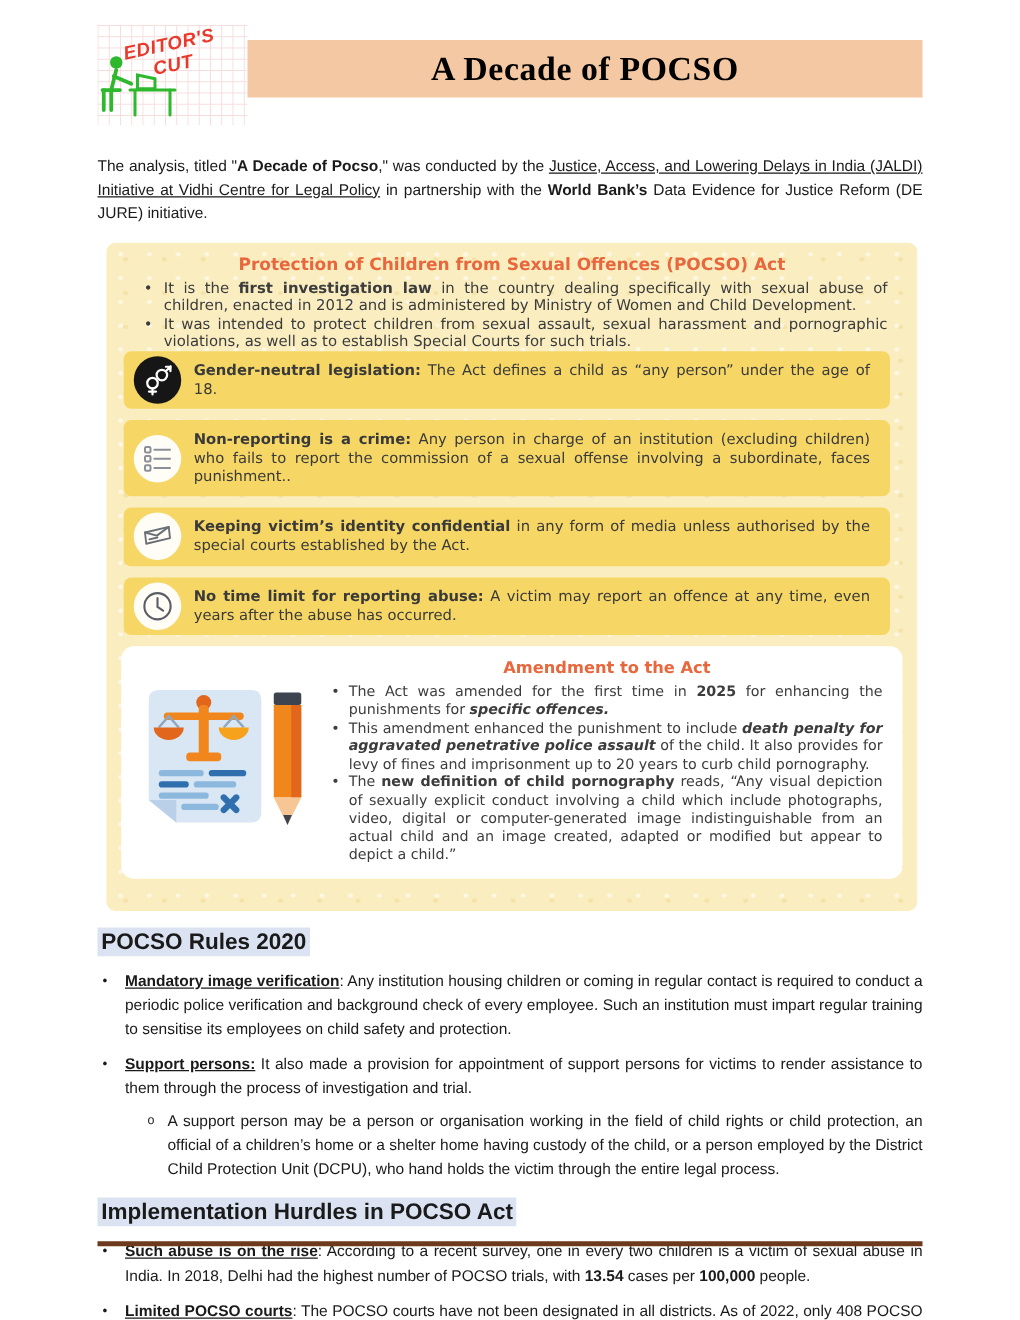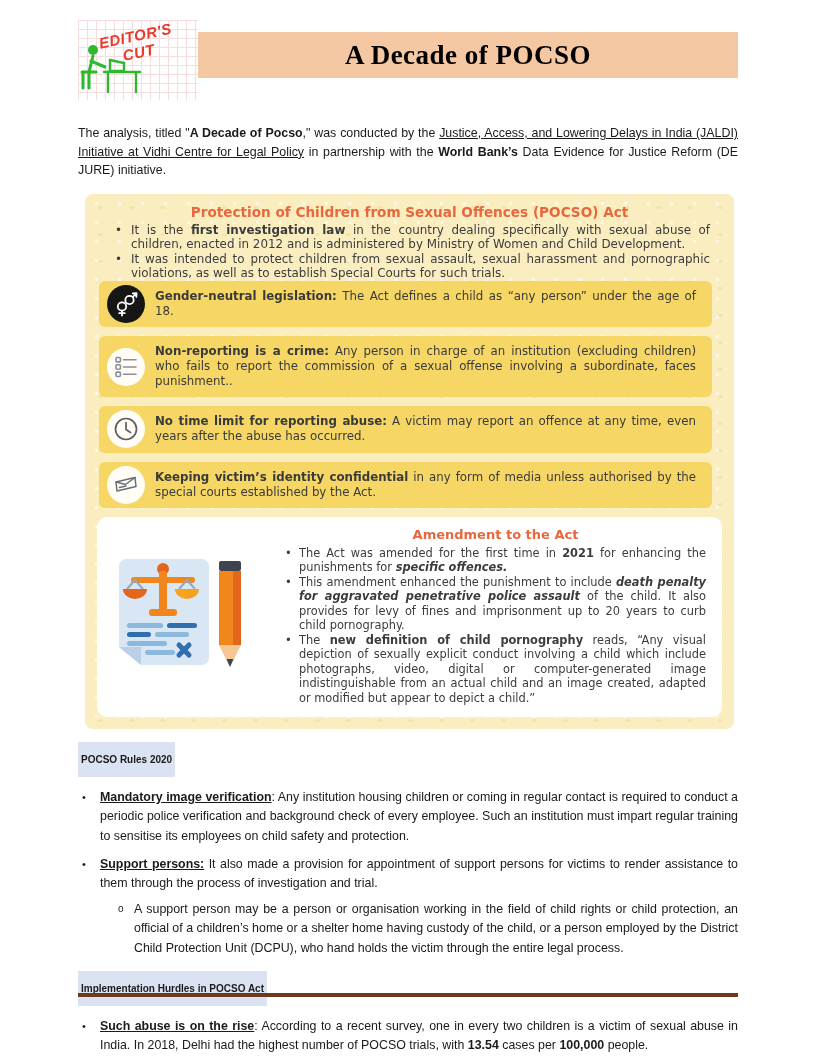--- a/index.html
+++ b/index.html
@@ -16,47 +16,47 @@
     font-weight:bold; font-style:italic; font-size:15px; line-height:15px; text-align:center; letter-spacing:.5px; }
   .logo-text .l2 { display:block; margin-top:2px; }
   .logo-fig { position:absolute; left:0px; top:22px; }
   .banner { flex:1; margin-top:12px; height:46px; background:#f4c8a2; display:flex; align-items:center; justify-content:center; }
   .banner-title { font-family:"Liberation Serif", serif; font-weight:bold; font-size:27px; color:#000; letter-spacing:.5px; }
 
   
   .intro { margin-top:24px; font-size:12.4px; line-height:1.5; text-align:justify; }
 
   
-  .infographic { margin:14px 4px 0 7px; background:#faeec1; border-radius:8px; padding:8px 0 12px 0;
+  .infographic { margin:14px 4px 0 7px; background:#faeec1; border-radius:8px; padding:8px 0 26px 0;
      background-image: radial-gradient(rgba(255,255,255,.55) 11%, transparent 12%), radial-gradient(rgba(233,205,120,.35) 9%, transparent 10%);
      background-size: 23px 19px, 31px 27px; }
   .ig-title { text-align:center; font-family:"DejaVu Sans", sans-serif; font-weight:bold; font-size:13.6px; color:#e8673c; margin:2px 20px 3px; }
   .ig-bullets { list-style:none; margin:0 24px 0 30px; font-family:"DejaVu Sans", sans-serif; font-size:11.9px; color:#3c3c3c; line-height:1.22; text-align:justify; }
   .ig-bullets li { display:flex; }
   .ig-bullets .mk { width:16px; flex:none; }
   .key-label { margin:7px 0 4px 10px; font-family:"DejaVu Sans", sans-serif; font-weight:bold; font-size:11.5px; color:#e04f2c; }
   .prov-rows { margin:0 22px 4px 14px; }
   .prov-row { position:relative; background:#f6d765; border-radius:6px; padding:8px 16px 8px 56px; margin-bottom:9px;
     font-family:"DejaVu Sans", sans-serif; font-size:11.8px; color:#3a3a3a; line-height:1.28; text-align:justify; min-height:42px;
     display:flex; align-items:center; }
   .prov-icon { position:absolute; left:8px; top:50%; transform:translateY(-50%); width:38px; height:38px; border-radius:50%;
     display:flex; align-items:center; justify-content:center; }
   .prov-icon.dark { background:#161616; }
   .prov-icon.light { background:#fffdf6; }
 
-  .amendment { margin:2px 12px 0 12px; background:#ffffff; border-radius:10px; padding:10px 16px 12px 8px; display:flex; gap:28px; }
+  .amendment { margin:2px 12px 0 12px; background:#ffffff; border-radius:10px; padding:10px 16px 12px 8px; display:flex; gap:8px; }
   .amd-icon-wrap { width:152px; flex:none; display:flex; align-items:center; justify-content:center; }
   .amd-content { flex:1; }
   .amd-title { text-align:center; font-family:"DejaVu Sans", sans-serif; font-weight:bold; font-size:13px; color:#e8673c; margin-bottom:4px; }
   .amd-bullets { list-style:none; font-family:"DejaVu Sans", sans-serif; font-size:11.4px; color:#3c3c3c; line-height:1.27; text-align:justify; }
   .amd-bullets li { display:flex; }
   .amd-bullets .mk { width:14px; flex:none; }
 
   
-  .doc-heading { display:inline-block; background:#dbe3f3; font-weight:bold; font-size:10px; padding:12px 3px; margin:13px 0 2px 0; }
+  .doc-heading { display:inline-block; background:#dbe3f3; font-weight:bold; font-size:18px; padding:1px 3px; margin:13px 0 2px 0; }
   .li { display:flex; margin-top:9px; font-size:12.4px; line-height:1.55; text-align:justify; padding-left:4px; }
   .li .mk { width:18px; flex:none; font-size:11px; padding-top:1px; }
   .li .tx { flex:1; }
   .li.sub { margin-left:36px; margin-top:7px; }
   .li.sub .mk { width:16px; font-size:10px; }
 
   .u { text-decoration:underline; }
   .b { font-weight:bold; }
   .i { font-style:italic; }
 
@@ -142,40 +142,40 @@
               <path d="M10.5 20.3 L23 20.3"></path>
             </g>
           </svg>
         </span>
         <span class="tx"><span class="b">Non-reporting is a crime:</span><span> Any person in charge of an institution (excluding children) who fails to report the commission of a sexual offense involving a subordinate, faces punishment..</span></span>
       </div>
 
       <div class="prov-row">
         <span class="prov-icon light">
           <svg width="28" height="28" viewBox="0 0 28 28">
-            <g stroke="#5a5f66" stroke-width="1.7" fill="none" stroke-linecap="round">
-              <circle cx="14" cy="14" r="10.5"></circle>
-              <path d="M14 7.5 L14 14.5 L18.5 17.5"></path>
-            </g>
-          </svg>
-        </span>
-        <span class="tx"><span class="b">No time limit for reporting abuse:</span><span> A victim may report an offence at any time, even years after the abuse has occurred.</span></span>
-      </div>
-
-      <div class="prov-row">
-        <span class="prov-icon light">
-          <svg width="28" height="28" viewBox="0 0 28 28">
             <g stroke="#6a6f76" stroke-width="1.5" fill="none" stroke-linecap="round" stroke-linejoin="round">
               <path d="M4 11 L23 6.5 L24 15.5 L5 20 Z"></path>
               <path d="M4 11 L13.5 13.5 L23 6.5"></path>
               <path d="M7.5 16.5 L14 15"></path>
             </g>
           </svg>
         </span>
         <span class="tx"><span class="b">Keeping victim’s identity confidential</span><span> in any form of media unless authorised by the special courts established by the Act.</span></span>
+      </div>
+
+      <div class="prov-row">
+        <span class="prov-icon light">
+          <svg width="28" height="28" viewBox="0 0 28 28">
+            <g stroke="#5a5f66" stroke-width="1.7" fill="none" stroke-linecap="round">
+              <circle cx="14" cy="14" r="10.5"></circle>
+              <path d="M14 7.5 L14 14.5 L18.5 17.5"></path>
+            </g>
+          </svg>
+        </span>
+        <span class="tx"><span class="b">No time limit for reporting abuse:</span><span> A victim may report an offence at any time, even years after the abuse has occurred.</span></span>
       </div>
     </div>
 
     <div class="amendment">
       <div class="amd-icon-wrap">
         <svg width="140" height="122" viewBox="0 0 140 122">
 
           <path d="M8 12 q0-8 8-8 h74 q8 0 8 8 v90 q0 8 -8 8 H30 L8 92 Z" fill="#d9e6f4"></path>
           <path d="M8 92 L30 110 L30 92 Z" fill="#b9d0e8"></path>
 
@@ -204,21 +204,21 @@
           <rect x="122" y="16" width="8" height="74" fill="#e2661b"></rect>
           <path d="M108 90 L130 90 L119 112 Z" fill="#f6c694"></path>
           <path d="M115.5 104 L122.5 104 L119 112 Z" fill="#3d4450"></path>
         </svg>
       </div>
       <div class="amd-content">
         <div class="amd-title">Amendment to the Act</div>
         <ul class="amd-bullets">
           <li>
             <span class="mk">•</span>
-            <span class="tx"><span>The Act was amended for the first time in </span><span class="b">2021</span><span> for enhancing the punishments for </span><span class="b i">specific offences.</span></span>
+            <span class="tx"><span>The Act was amended for the first time in </span><span class="b">2025</span><span> for enhancing the punishments for </span><span class="b i">specific offences.</span></span>
           </li>
           <li>
             <span class="mk">•</span>
             <span class="tx"><span>This amendment enhanced the punishment to include </span><span class="b i">death penalty for aggravated penetrative police assault</span><span> of the child. It also provides for levy of fines and imprisonment up to 20 years to curb child pornography.</span></span>
           </li>
           <li>
             <span class="mk">•</span>
             <span class="tx"><span>The </span><span class="b">new definition of child pornography</span><span> reads, “Any visual depiction of sexually explicit conduct involving a child which include photographs, video, digital or computer-generated image indistinguishable from an actual child and an image created, adapted or modified but appear to depict a child.”</span></span>
           </li>
         </ul>

